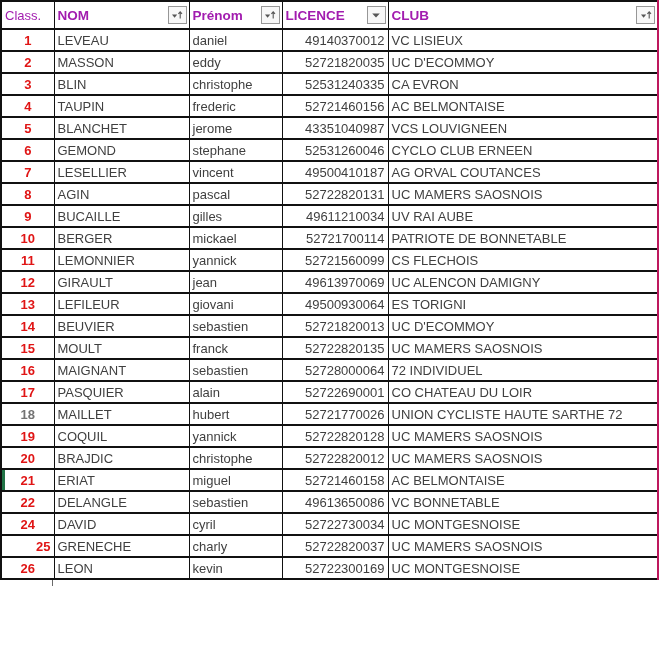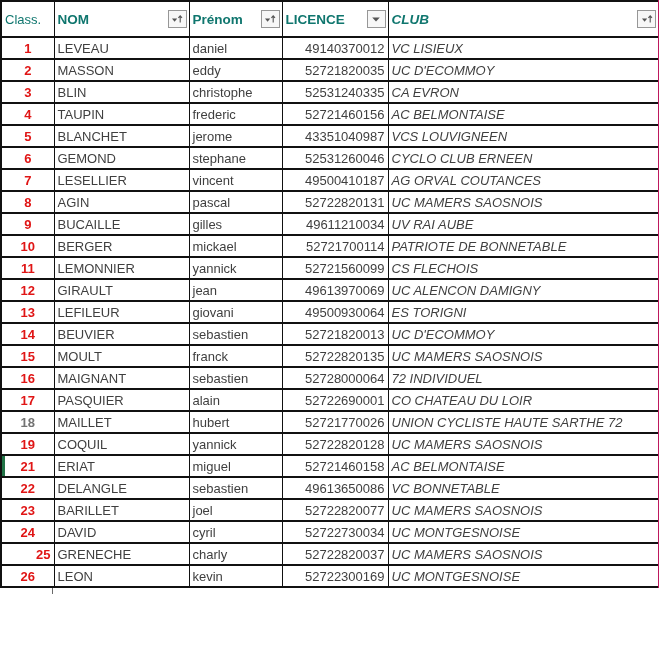--- a/index.html
+++ b/index.html
@@ -30,28 +30,28 @@
     border-left: 1px solid #111111;
     border-right: 1px solid #111111;
     border-top: 2px solid #111111;
     border-bottom: 2px solid #111111;
     padding: 0 3px;
     overflow: hidden;
     white-space: nowrap;
     box-sizing: border-box;
   }
   table.grid th:first-child, table.grid td:first-child { border-left: 2px solid #111111; }
-  table.grid th:last-child,  table.grid td:last-child  { border-right: 4px solid #be185d; font-style: italic; }
+  table.grid th:last-child,  table.grid td:last-child  { border-right: 6px solid #be185d; }
 
   table.grid th {
-    height: 36px;
+    height: 28px;
     text-align: left;
     font-weight: bold;
     font-size: 13.5px;
-    color: #0f766e;
+    color: #a21caf;
     background: #ffffff;
     vertical-align: middle;
     position: relative;
   }
   table.grid th.plain { font-weight: normal; font-size: 13px; }
 
   table.grid td {
     height: 22px;
     font-size: 13px;
     color: #3f3f3f;
@@ -279,42 +279,42 @@
           <td class="licence">52721770026</td>
           <td>UNION CYCLISTE HAUTE SARTHE 72</td>
         </tr>
         <tr>
           <td class="rank" style="color: rgb(224, 21, 21);">19</td>
           <td>COQUIL</td>
           <td>yannick</td>
           <td class="licence">52722820128</td>
           <td>UC MAMERS SAOSNOIS</td>
         </tr>
+        <tr>
+          <td class="rank" style="color: rgb(224, 21, 21);">20</td>
+          <td>BRAJDIC</td>
+          <td>christophe</td>
+          <td class="licence">52722820012</td>
+          <td>UC MAMERS SAOSNOIS</td>
+        </tr>
         <tr class="green-marked">
           <td class="rank" style="color: rgb(224, 21, 21);">21</td>
           <td>ERIAT</td>
           <td>miguel</td>
           <td class="licence">52721460158</td>
           <td>AC BELMONTAISE</td>
         </tr>
         <tr>
           <td class="rank" style="color: rgb(224, 21, 21);">22</td>
           <td>DELANGLE</td>
           <td>sebastien</td>
           <td class="licence">49613650086</td>
           <td>VC BONNETABLE</td>
         </tr>
         <tr>
-          <td class="rank" style="color: rgb(224, 21, 21);">23</td>
-          <td>BARILLET</td>
-          <td>joel</td>
-          <td class="licence">52722820077</td>
-          <td>UC MAMERS SAOSNOIS</td>
-        </tr>
-        <tr>
           <td class="rank" style="color: rgb(224, 21, 21);">24</td>
           <td>DAVID</td>
           <td>cyril</td>
           <td class="licence">52722730034</td>
           <td>UC MONTGESNOISE</td>
         </tr>
         <tr>
           <td class="rank" style="color: rgb(224, 21, 21); text-align: right;">25</td>
           <td>GRENECHE</td>
           <td>charly</td>

